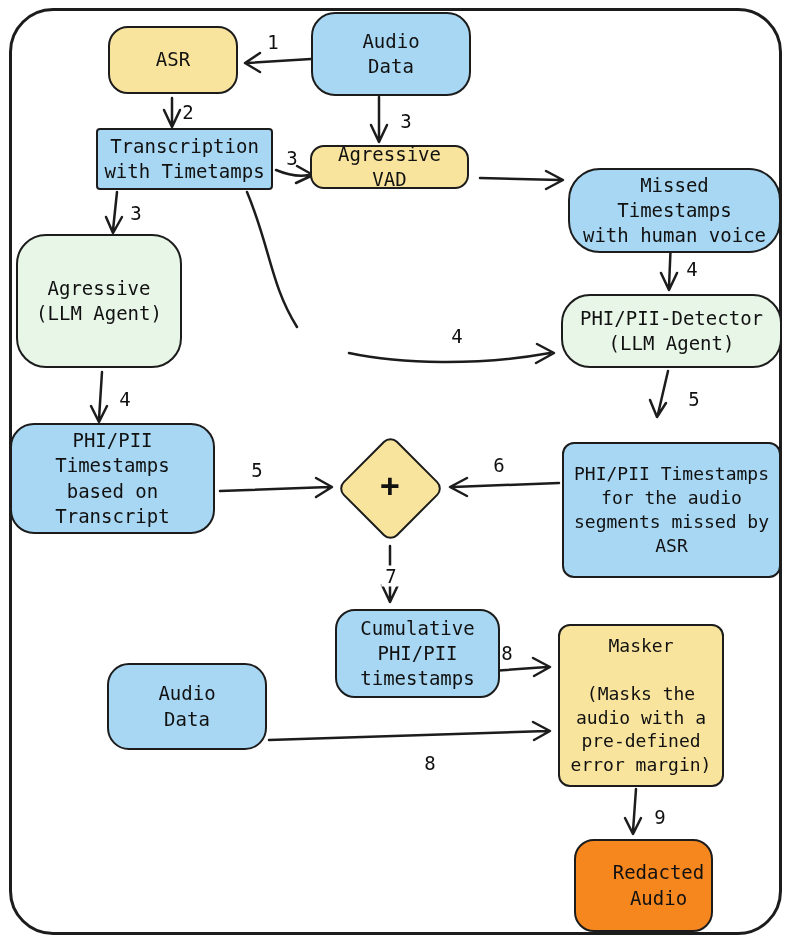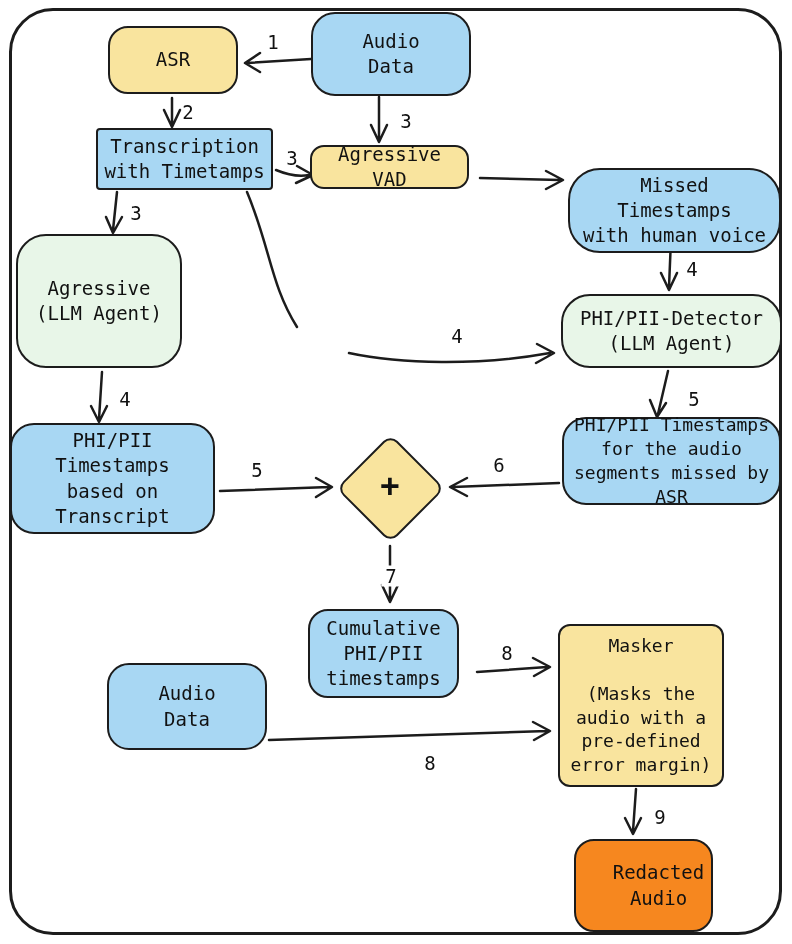--- a/index.html
+++ b/index.html
@@ -127,26 +127,26 @@
 (LLM Agent)</div>
 
   <div class="node blue" style="left:10px;top:423px;width:205px;height:111px;border-radius:24px">PHI/PII
 Timestamps
 based on
 Transcript</div>
 
   <div class="diamond"></div>
   <span class="plus">+</span>
 
-  <div class="node blue" style="left:562px;top:417px;width:219px;height:88px;border-radius:24px;font-size:18px">PHI/PII Timestamps
+  <div class="node blue" style="left:562px;top:442px;width:219px;height:136px;border-radius:12px;font-size:18px">PHI/PII Timestamps
 for the audio
 segments missed by
 ASR</div>
 
-  <div class="node blue" style="left:308px;top:609px;width:151px;height:89px;border-radius:20px">Cumulative
+  <div class="node blue" style="left:335px;top:609px;width:165px;height:89px;border-radius:20px">Cumulative
 PHI/PII
 timestamps</div>
 
   <div class="node blue" style="left:107px;top:663px;width:160px;height:87px;border-radius:22px">Audio
 Data</div>
 
   <div class="node yellow" style="left:558px;top:624px;width:166px;height:163px;border-radius:12px;font-size:18px">Masker
 
 (Masks the
 audio with a

